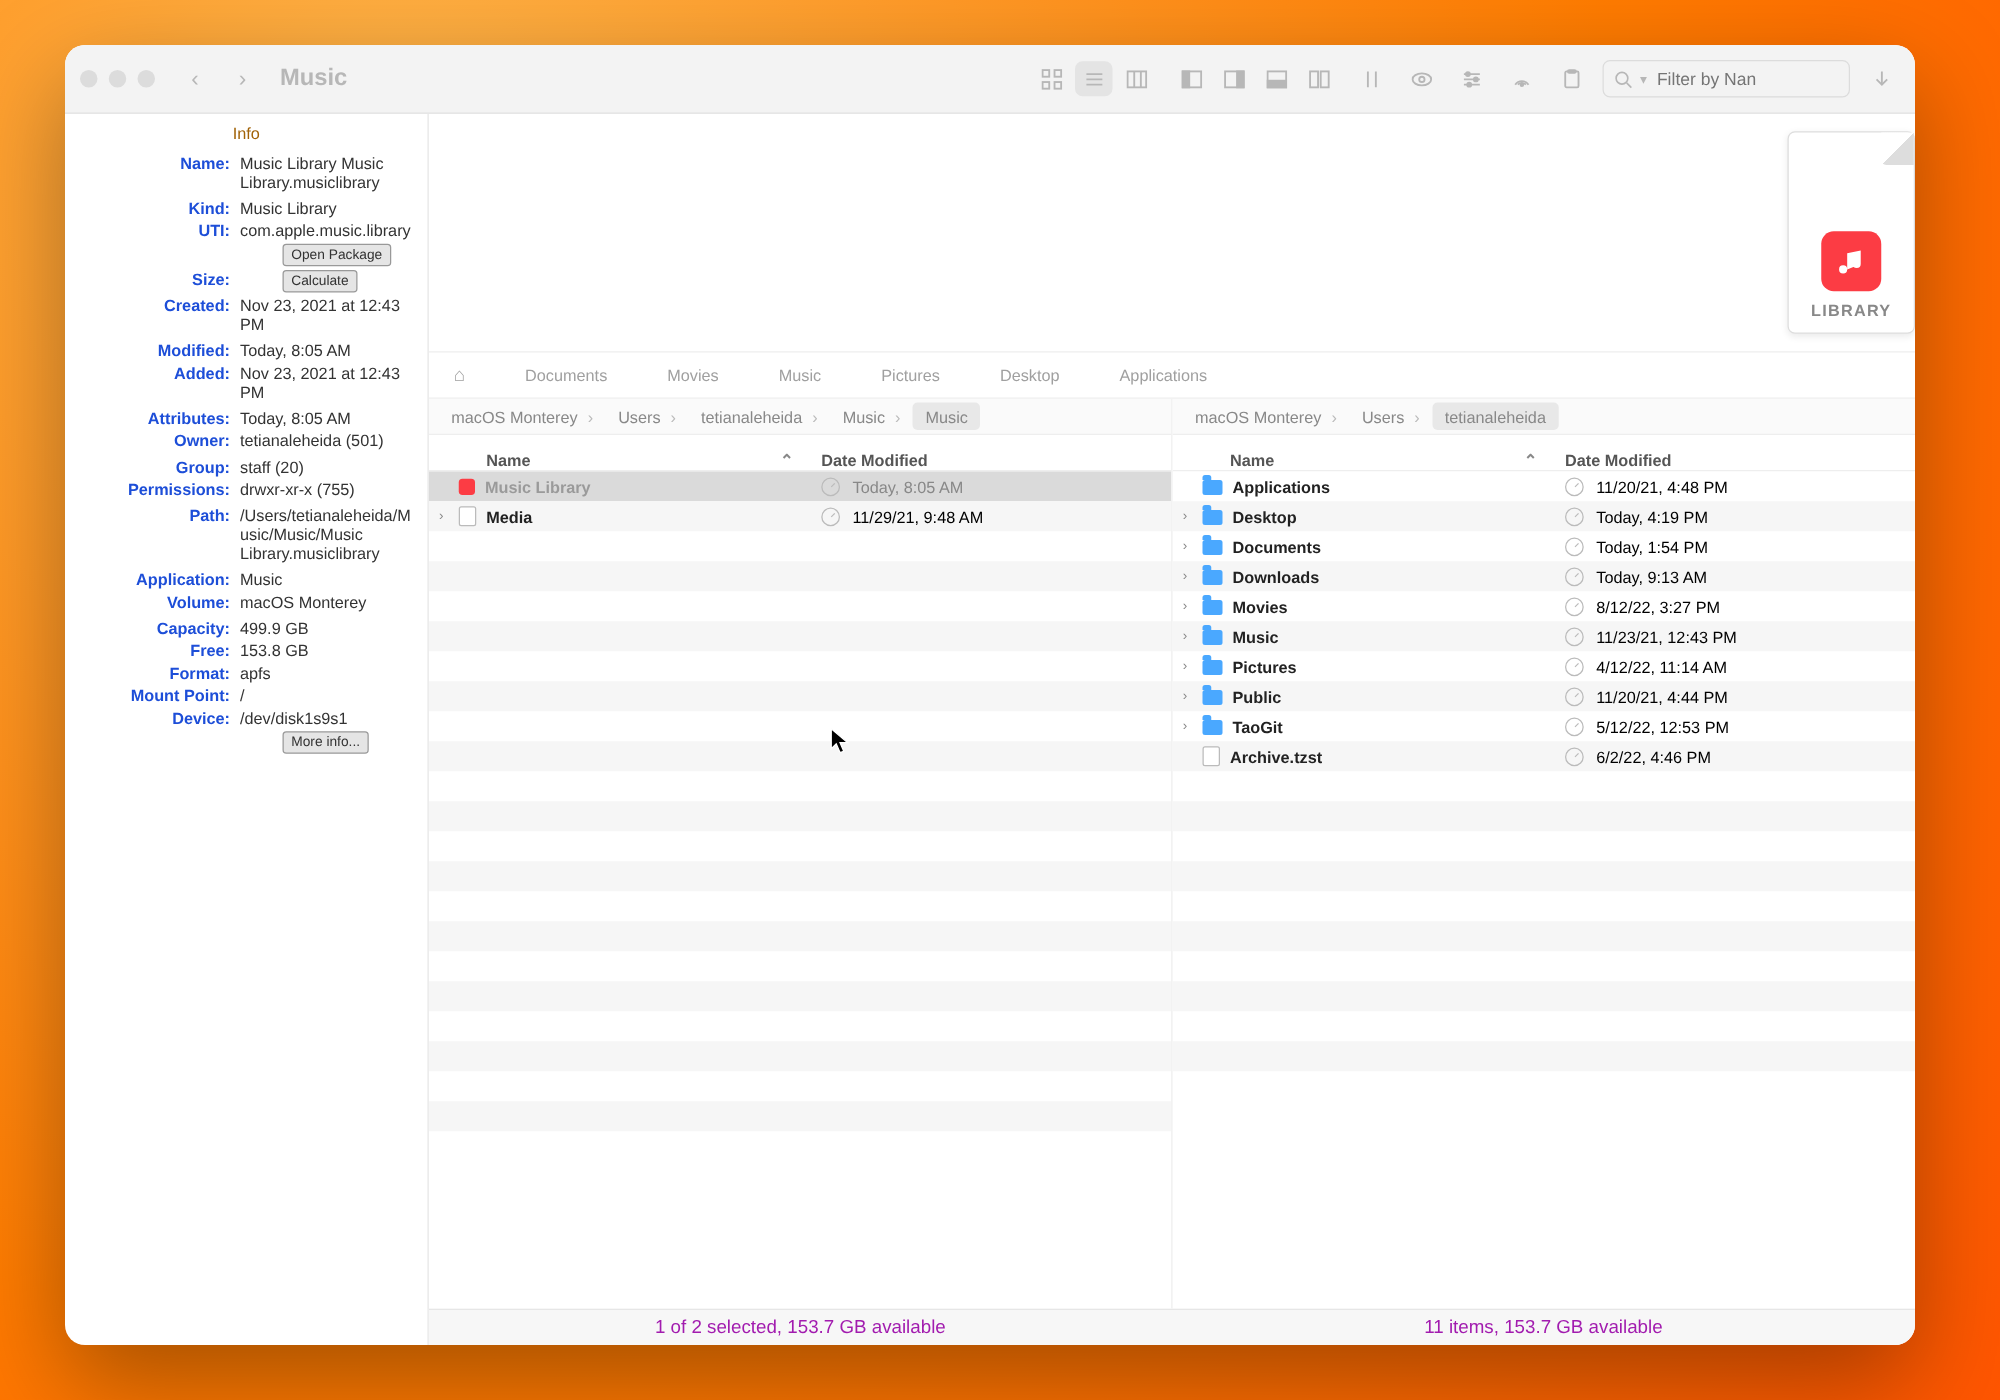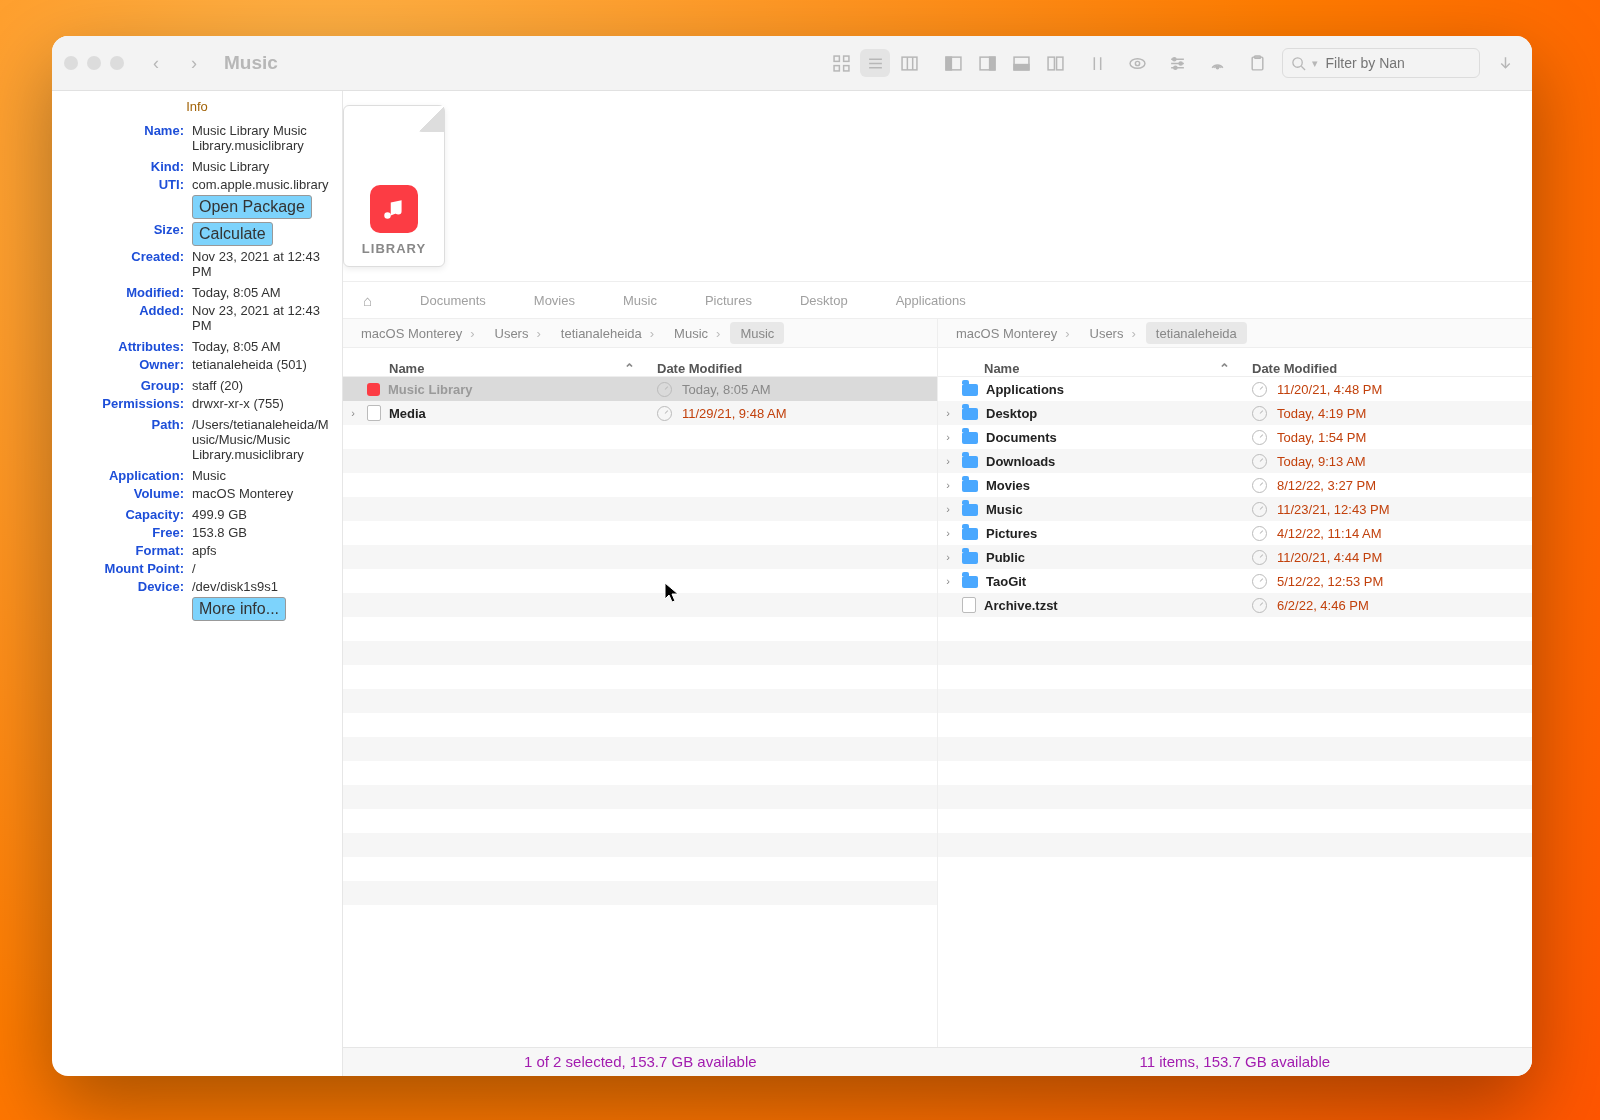--- a/index.html
+++ b/index.html
@@ -17,24 +17,24 @@
 .group{display:flex;gap:4px;border-radius:8px;padding:2px;}
 .search{width:180px;height:28px;border:1px solid #dcdcdc;border-radius:6px;display:flex;align-items:center;padding:0 8px;gap:6px;color:#b7b7b7;}
 .search input{border:none;outline:none;background:transparent;font-size:14px;width:120px;color:#555;}
 .body{flex:1;display:flex;overflow:hidden;}
 .sidebar{width:290px;border-right:1px solid #e6e6e6;overflow:auto;font-size:13px;}
 .sidebar-head{text-align:center;color:#a16207;font-size:13px;padding:8px 0 6px;}
 .info{padding:0 12px 16px 12px;}
 .inforow{display:flex;align-items:flex-start;margin:3px 0;}
 .ilabel{width:120px;text-align:right;font-weight:700;color:#1d4ed8;padding-right:8px;}
 .ival{flex:1;color:#333;word-break:break-word;}
-.small-btn{display:inline-block;border:1px solid #999;border-radius:3px;background:#7dd3fc;padding:2px 6px;font-size:16px;cursor:pointer;}
+.small-btn{display:inline-block;border:1px solid #999;border-radius:3px;background:#e5e5e5;padding:2px 6px;font-size:11px;cursor:pointer;margin-left:34px;}
 .main{flex:1;display:flex;flex-direction:column;overflow:hidden;}
 .preview-head{text-align:center;color:#9a9a9a;font-size:13px;padding:6px 0;}
-.preview{height:190px;display:flex;align-items:center;justify-content:flex-start;}
+.preview{height:190px;display:flex;align-items:center;justify-content:flex-end;}
 .preview-card{width:100px;height:140px;background:#fff;border:1px solid #ddd;border-radius:6px;position:relative;display:flex;flex-direction:column;align-items:center;justify-content:flex-end;padding:10px 0;box-shadow:0 2px 6px rgba(0,0,0,.08);}
 .preview-card::after{content:"";position:absolute;top:0;right:0;width:26px;height:26px;background:linear-gradient(135deg,#fff 50%,#ddd 50%);border-bottom-left-radius:4px;}
 .preview-note{width:48px;height:48px;border-radius:10px;background:#fc3c44;display:flex;align-items:center;justify-content:center;margin-bottom:8px;}
 .preview-note svg{width:26px;height:26px;fill:#fff;}
 .preview-label{font-size:13px;letter-spacing:1px;color:#888;font-weight:600;}
 .favorites{height:36px;display:flex;align-items:center;gap:48px;padding:0 20px;color:#a0a0a0;font-size:13px;border-top:1px solid #eee;}
 .panes{flex:1;display:flex;overflow:hidden;border-top:1px solid #eee;}
 .pane{flex:1;display:flex;flex-direction:column;overflow:hidden;border-right:1px solid #eee;}
 .pane:last-child{border-right:none;}
 .crumb{height:28px;display:flex;align-items:center;padding:0 8px;font-size:13px;color:#888;gap:0;border-bottom:1px solid #eee;background:#fafafa;}
@@ -46,21 +46,21 @@
 .hname{flex:1;padding-left:46px;position:relative;}
 .hsort{position:absolute;right:10px;color:#888;}
 .hdate{width:280px;padding-left:12px;position:relative;}
 .rows{flex:1;overflow:auto;}
 .row{height:24px;display:flex;align-items:center;}
 .row:nth-child(even){background:#f6f6f6;}
 .row.selected{background:#dadada;}
 .row .disclose{width:20px;text-align:center;color:#888;font-size:11px;}
 .row .cell-n{flex:1;display:flex;align-items:center;gap:8px;padding-left:4px;font-weight:600;}
 .row .cell-n.dim{color:#9a9a9a;}
-.row .cell-d{width:280px;display:flex;align-items:center;gap:6px;color:#c2410c;padding-left:4px;}
+.row .cell-d{width:280px;display:flex;align-items:center;gap:6px;color:#000000;padding-left:4px;}
 .row.selected .cell-d{color:#888;}
 .fi{width:16px;height:14px;display:inline-block;}
 .fi-folder{width:16px;height:12px;background:#4aa8ff;border-radius:2px;position:relative;margin-top:2px;}
 .fi-folder::before{content:"";position:absolute;top:-4px;left:0;width:7px;height:4px;background:#4aa8ff;border-radius:2px 2px 0 0;}
 .fi-file{width:12px;height:14px;background:#fff;border:1px solid #bbb;border-radius:2px;}
 .fi-lib{width:13px;height:13px;background:#fc3c44;border-radius:3px;}
 .clockicon{width:13px;height:13px;border:1.2px solid #bbb;border-radius:50%;position:relative;display:inline-block;margin-right:4px;}
 .clockicon::before{content:"";position:absolute;left:50%;top:50%;width:4px;height:1px;background:#bbb;transform-origin:left;transform:rotate(-45deg);}
 .status{height:28px;border-top:1px solid #e6e6e6;background:#f7f7f7;display:flex;}
 .status div{flex:1;text-align:center;font-size:15px;color:#a21caf;line-height:28px;}

